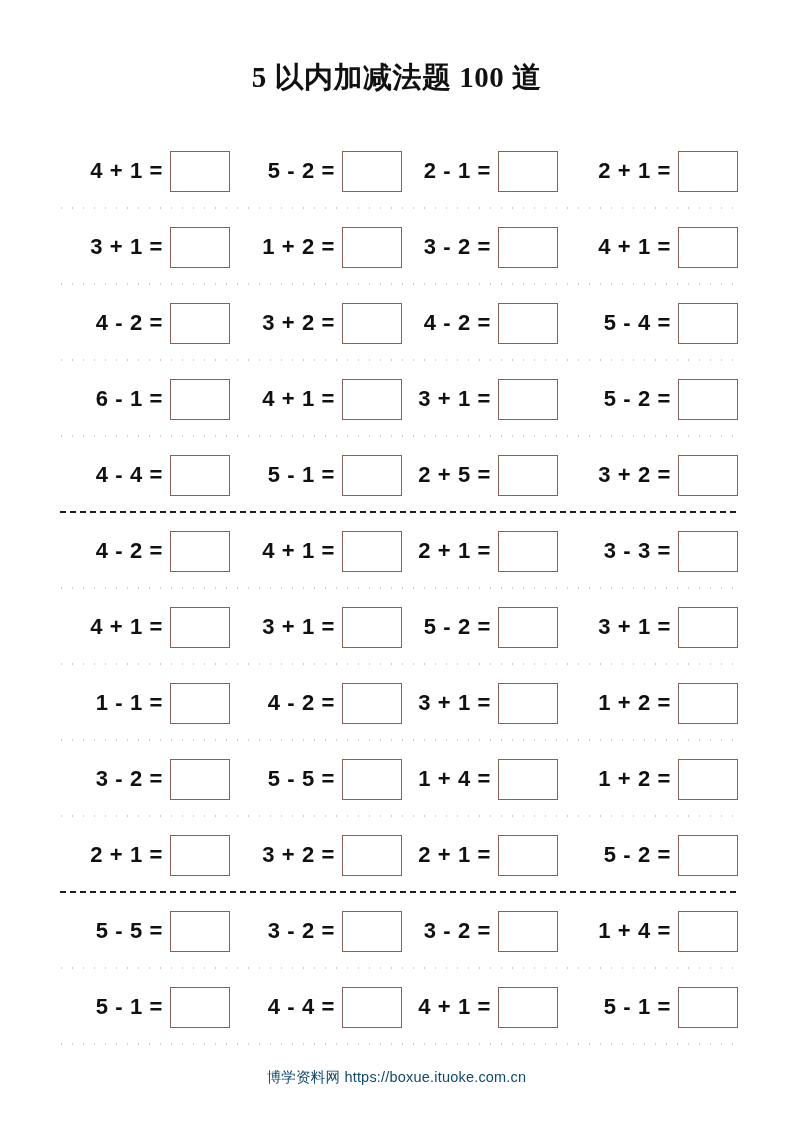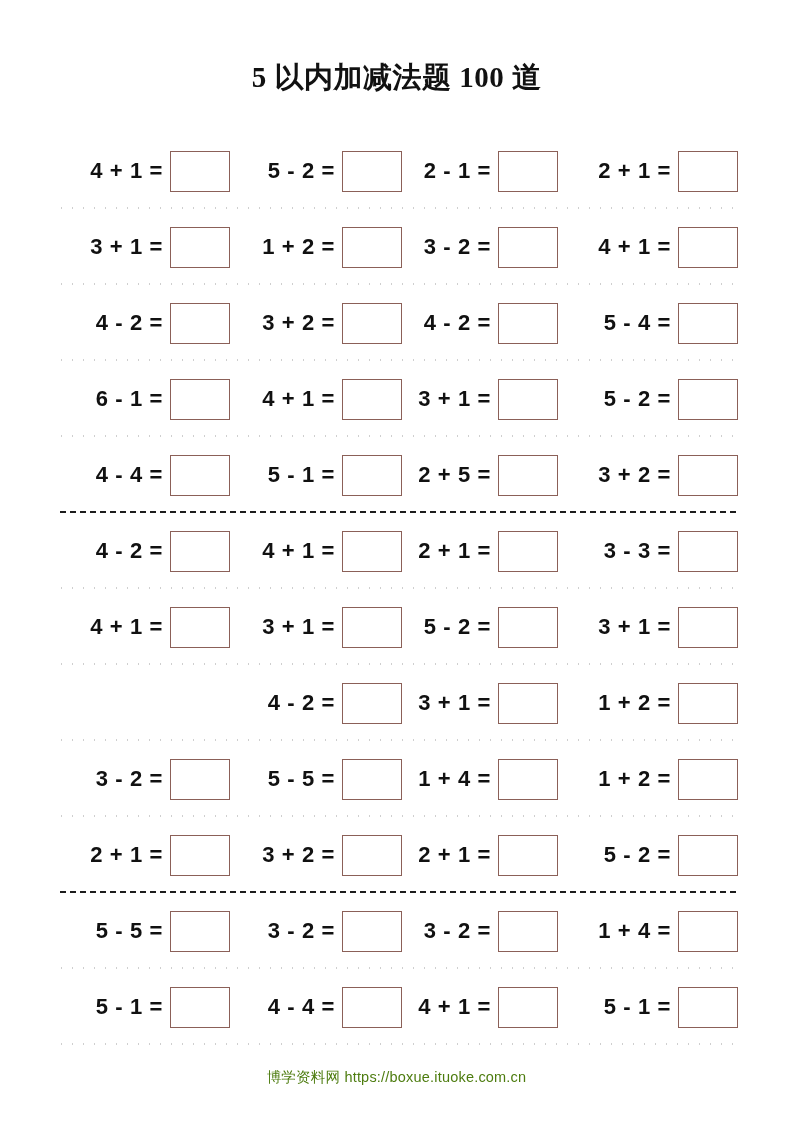--- a/index.html
+++ b/index.html
@@ -103,21 +103,21 @@
     border-top: 2.4px dashed #1c1c1c;
   }
 
   .footer {
     position: absolute;
     top: 1068px;
     left: 0;
     width: 793px;
     text-align: center;
     font-size: 14.5px;
-    color: #4d7c0f;
+    color: #0c4a6e;
     font-family: "Liberation Sans", sans-serif;
     letter-spacing: 0.2px;
   }
 </style>
 </head>
 <body>
 
 <div class="page">
 
   <div class="title">5 以内加减法题 100 道</div>
@@ -250,20 +250,24 @@
           <span class="expr">5 - 2 =</span>
           <span class="answer-box"></span>
         </div>
         <div class="cell c3">
           <span class="expr">3 + 1 =</span>
           <span class="answer-box"></span>
         </div>
         <div class="sep-dotted"></div>
       </div>
       <div class="row">
+        <div class="cell c0">
+          <span class="expr">1 - 1 =</span>
+          <span class="answer-box"></span>
+        </div>
         <div class="cell c1">
           <span class="expr">4 - 2 =</span>
           <span class="answer-box"></span>
         </div>
         <div class="cell c2">
           <span class="expr">3 + 1 =</span>
           <span class="answer-box"></span>
         </div>
         <div class="cell c3">
           <span class="expr">1 + 2 =</span>

